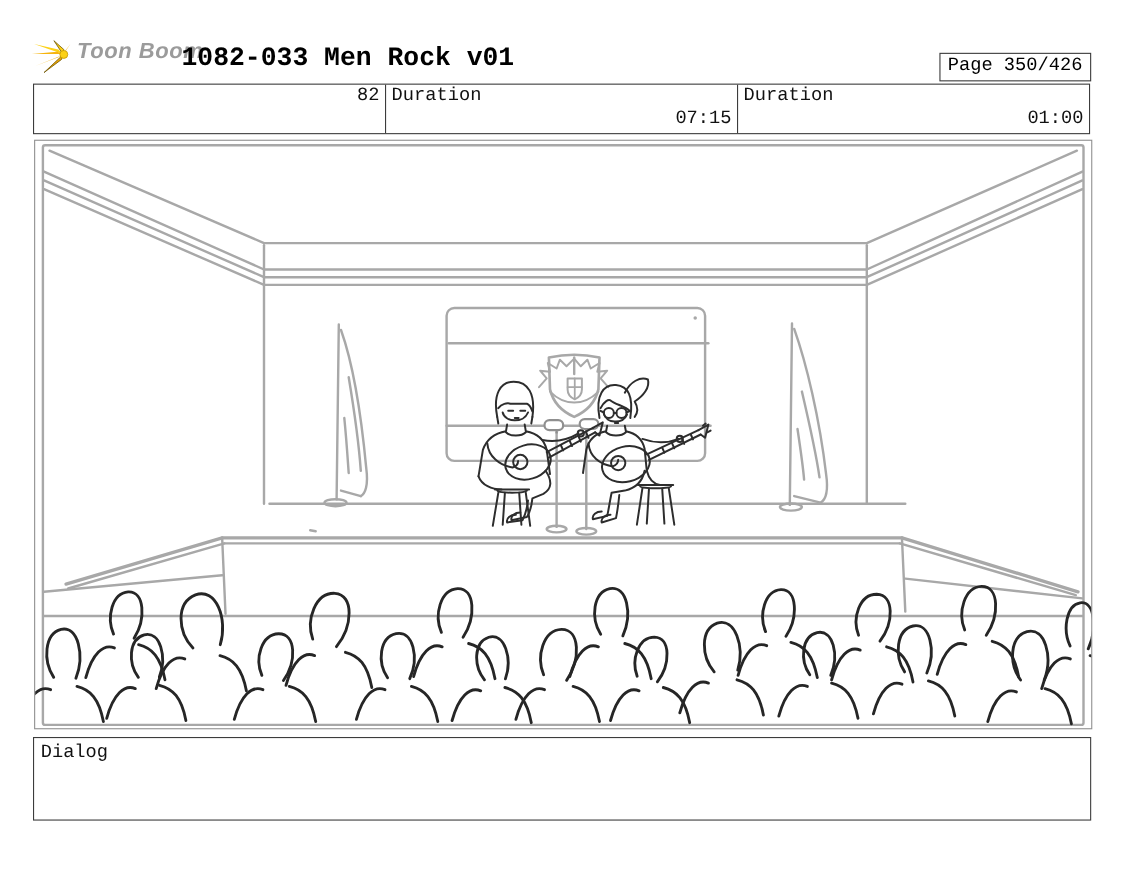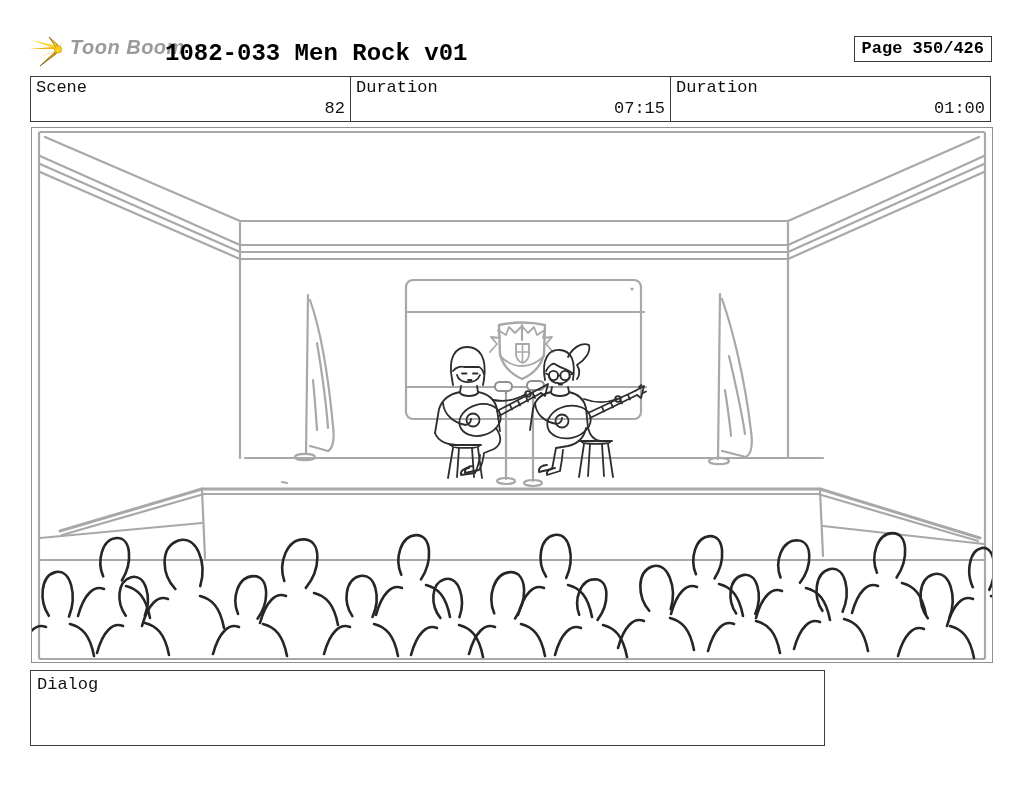--- a/index.html
+++ b/index.html
@@ -5,39 +5,39 @@
   html,body{margin:0;padding:0;background:#fff;}
   .page{position:relative;width:1024px;height:793px;background:#ffffff;
         font-family:"Liberation Mono","DejaVu Sans Mono",monospace;color:#111;overflow:hidden;}
 
   
   .header{position:absolute;left:28px;top:36px;right:30px;height:34px;}
   .logo{position:absolute;left:0;top:0;display:flex;align-items:flex-start;gap:4px;}
   .brand{font-family:"Liberation Sans","DejaVu Sans",sans-serif;font-style:italic;font-weight:bold;
          font-size:20px;color:#9b9b9b;letter-spacing:.5px;}
   .doc-title{position:absolute;left:137px;top:4px;font-size:24px;font-weight:700;color:#000;white-space:pre;}
-  .page-box{position:absolute;right:2px;top:0px;border:1.5px solid #3a3a3a;padding:2px 7px 3px 7px;
-            font-size:17px;font-weight:700;color:#000;background:#fff;}
+  .page-box{position:absolute;right:2px;top:12px;border:1.5px solid #3a3a3a;padding:2px 7px 3px 7px;
+            font-size:17px;font-weight:400;color:#000;background:#fff;}
 
   
   .info-bar{position:absolute;left:30px;top:76px;width:961px;height:46px;box-sizing:border-box;
             border:1.3px solid #3c3c3c;display:flex;background:#fff;}
   .info-cell{flex:1 1 0;box-sizing:border-box;border-right:1.3px solid #3c3c3c;display:flex;
              flex-direction:column;justify-content:space-between;padding:1px 5px 2px 5px;}
   .info-cell:last-child{border-right:none;}
   .info-label{font-size:17px;line-height:20px;text-align:left;}
   .info-value{font-size:17px;line-height:20px;text-align:right;}
 
   
   .panel{position:absolute;left:31px;top:127px;width:962px;height:536px;box-sizing:border-box;
          border:1px solid #8f8f8f;background:#fff;}
   .panel svg{display:block;}
 
   
-  .dialog-box{position:absolute;left:30px;top:670px;width:795px;height:76px;box-sizing:border-box;
+  .dialog-box{position:absolute;left:30px;top:670px;width:962px;height:76px;box-sizing:border-box;
               border:1.3px solid #3c3c3c;padding:3px 6px;background:#fff;}
   .dialog-line{font-size:17px;line-height:22px;white-space:pre;}
 </style>
 </head>
 <body>
 
 <div class="page">
 
   <div class="header">
     <div class="logo">
@@ -51,21 +51,20 @@
         <circle cx="30" cy="13.5" r="3.6" fill="#fcd116" stroke="#c79d06" stroke-width="0.8"></circle>
       </svg>
       <span class="brand">Toon Boom</span>
     </div>
     <div class="doc-title">1082-033 Men Rock v01</div>
     <div class="page-box">Page 350/426</div>
   </div>
 
   <div class="info-bar">
     <div class="info-cell">
-      <div class="info-label">Scene</div>
       <div class="info-value">82</div>
     </div>
     <div class="info-cell">
       <div class="info-label">Duration</div>
       <div class="info-value">07:15</div>
     </div>
     <div class="info-cell">
       <div class="info-label">Duration</div>
       <div class="info-value">01:00</div>
     </div>

